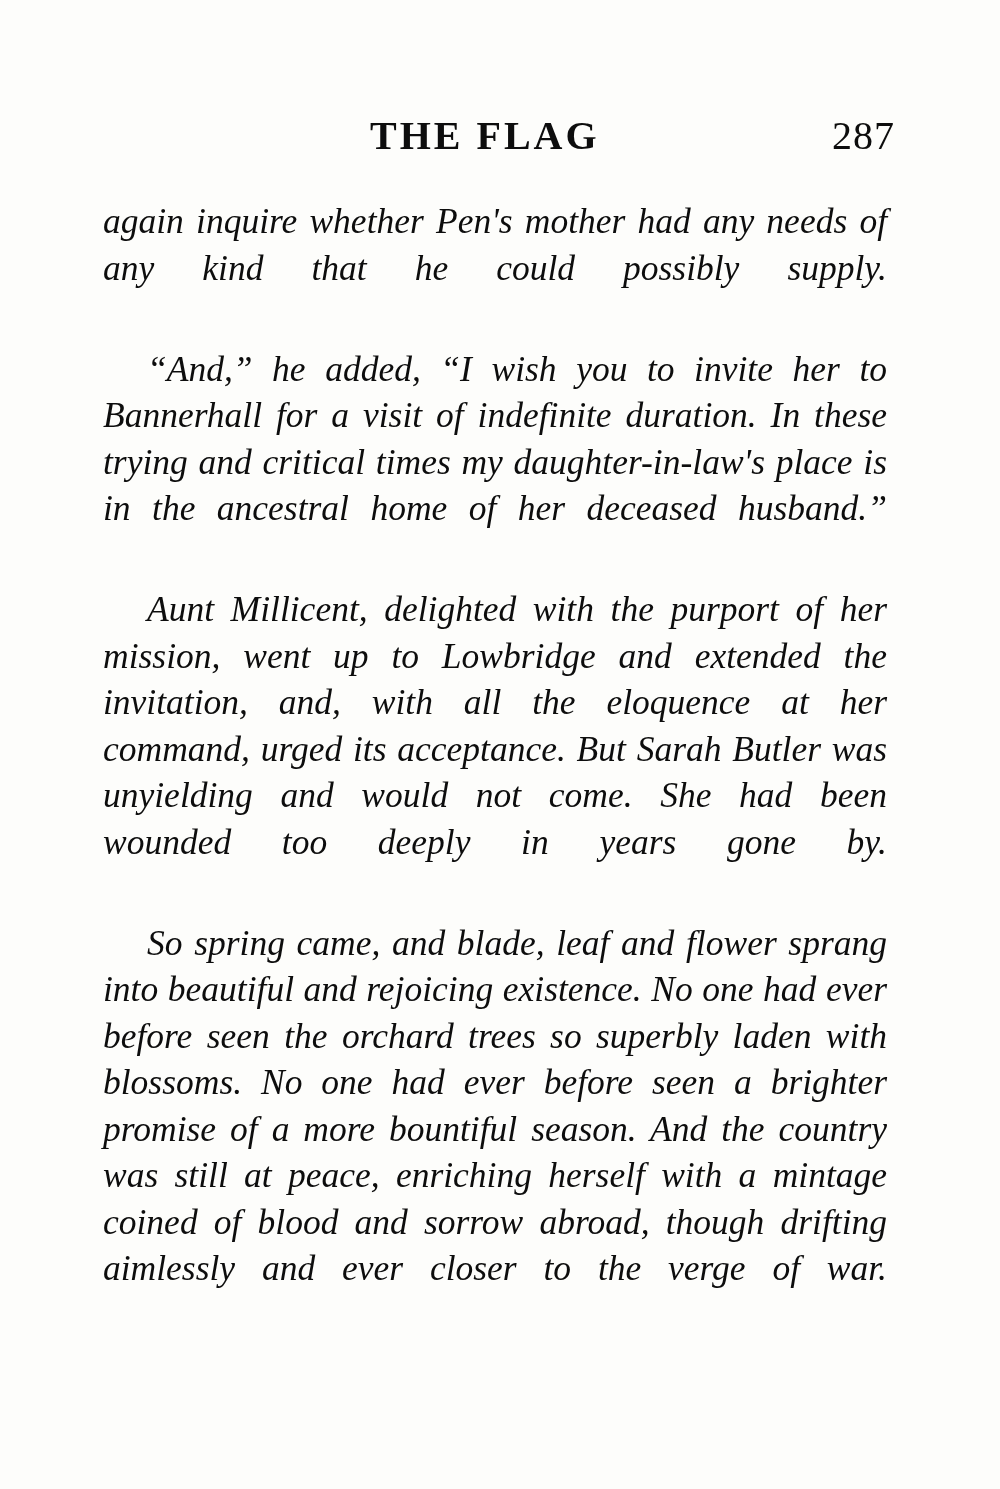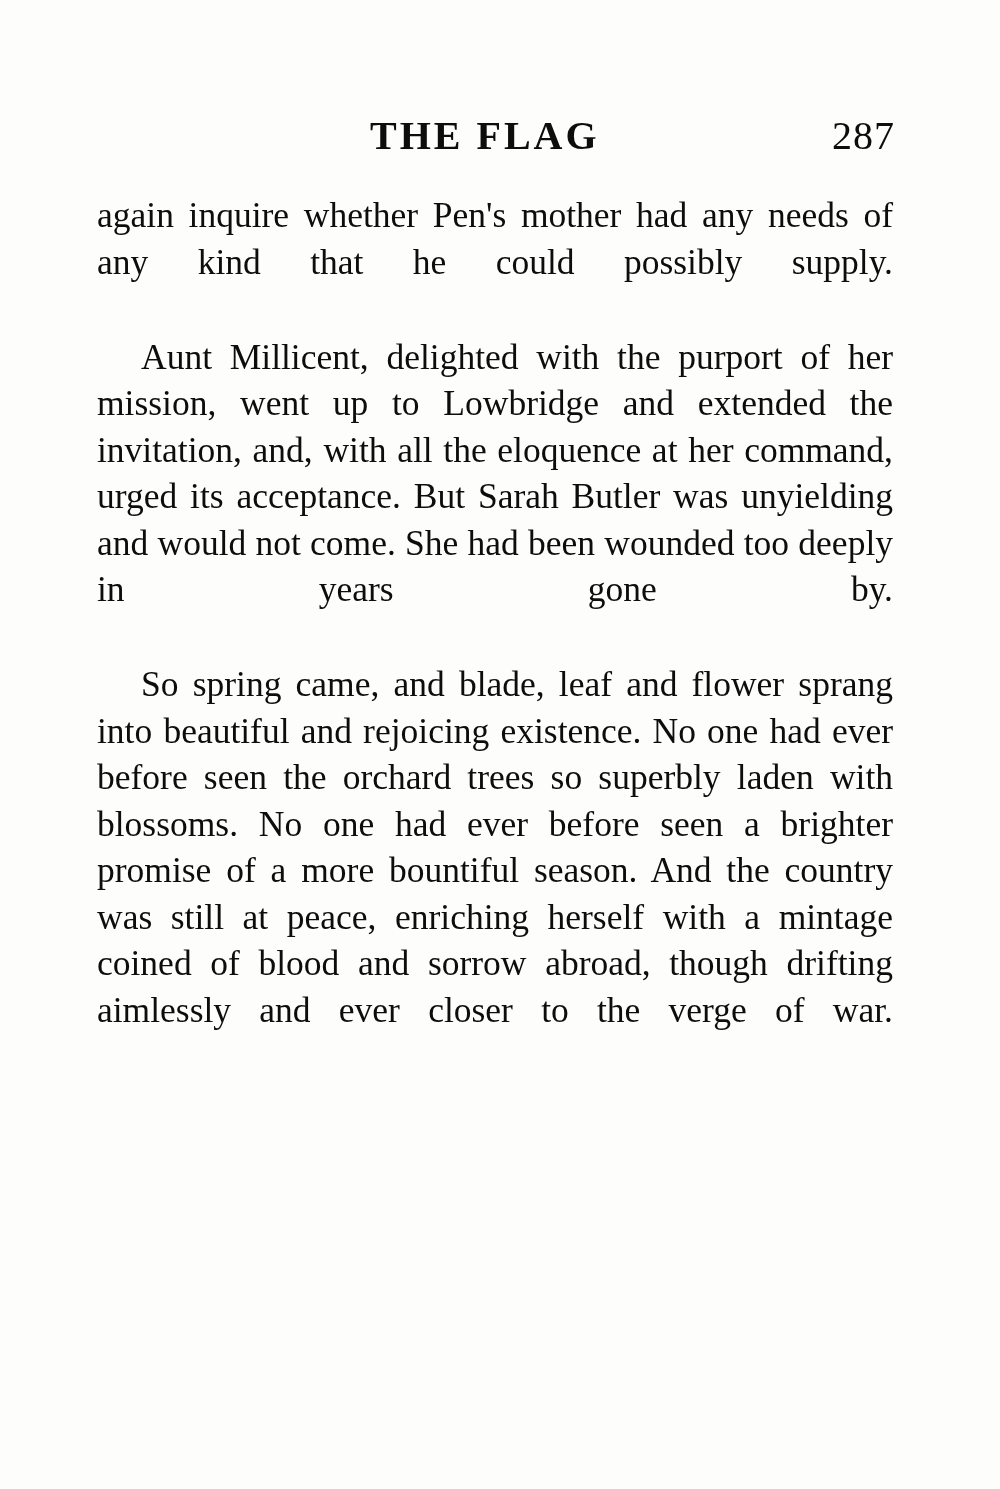--- a/index.html
+++ b/index.html
@@ -49,23 +49,24 @@
     position: absolute;
     left: 95px;
     top: 190px;
     width: 800px;
     font-size: 35.5px;
     line-height: 46.5px;
     text-align: justify;
     text-justify: inter-word;
   }
   .para {
-    margin: 2px;
+    margin: 8px;
     text-indent: 44px;
     text-align: justify;
+    font-style: italic;
   }
   .para.first {
     text-indent: 0;
   }
   
   .para::after {
     content: "";
     display: inline-block;
     width: 100%;
   }
@@ -75,17 +76,18 @@
 
 <div class="page">
 
   <div class="header">
     <div class="header-title">THE FLAG</div>
     <div class="header-folio">287</div>
   </div>
 
   <div class="body-text">
     <p class="para first">again inquire whether Pen's mother had any needs of any kind that he could possibly supply.</p>
+    <p class="para">“And,” he added, “I wish you to invite her to Bannerhall for a visit of indefinite duration. In these trying and critical times my daughter-in-law's place is in the ancestral home of her deceased husband.”</p>
     <p class="para">Aunt Millicent, delighted with the purport of her mission, went up to Lowbridge and extended the invitation, and, with all the eloquence at her command, urged its acceptance. But Sarah Butler was unyielding and would not come.  She had been wounded too deeply in years gone by.</p>
     <p class="para">So spring came, and blade, leaf and flower sprang into beautiful and rejoicing existence. No one had ever before seen the orchard trees so superbly laden with blossoms.  No one had ever before seen a brighter promise of a more bountiful season.  And the country was still at peace, enriching herself with a mintage coined of blood and sorrow abroad, though drifting aimlessly and ever closer to the verge of war.</p>
   </div>
 
 </div>
 
 </body></html>

